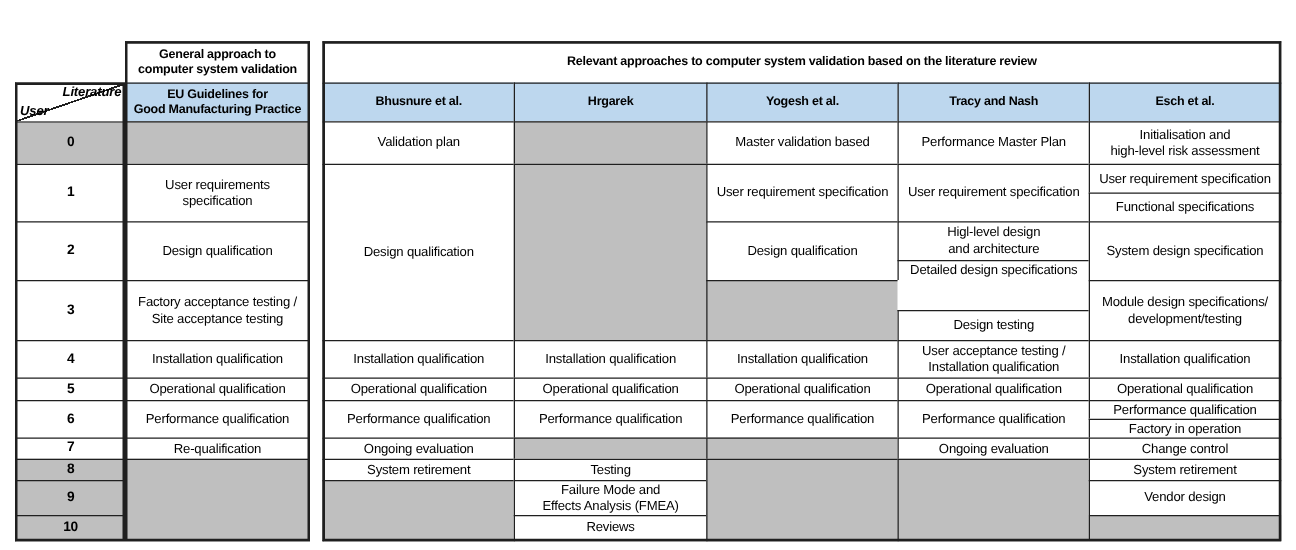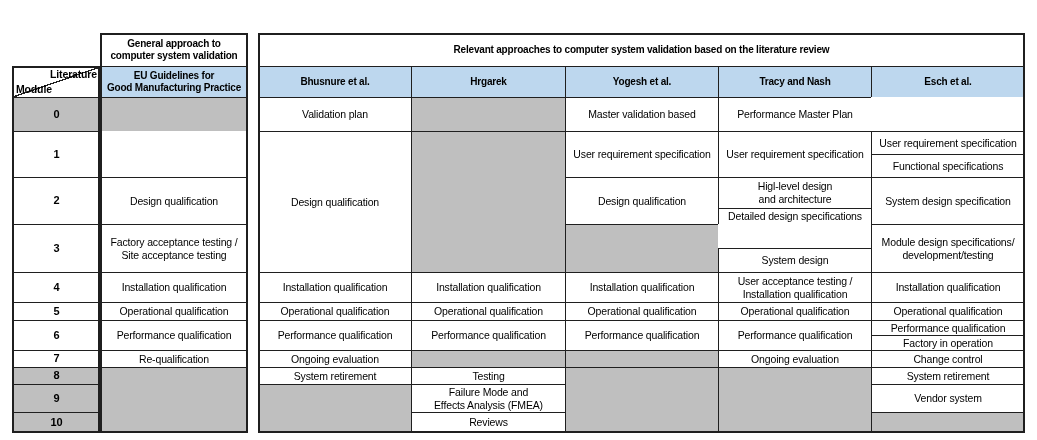--- a/index.html
+++ b/index.html
@@ -36,41 +36,42 @@
   .blue{background:var(--blue);}
   .hdr{font-weight:bold;font-size:10px;letter-spacing:-0.2px;}
   .step{font-weight:bold;font-size:11px;}
   .corner{
     position:relative;
     background-image:linear-gradient(to bottom right,
       transparent calc(50% - 0.7px),
       var(--border) calc(50% - 0.7px),
       var(--border) calc(50% + 0.7px),
       transparent calc(50% + 0.7px));
+    font-style:italic;
   }
   .corner-top{position:absolute;top:1px;right:3px;font-weight:bold;font-size:10.5px;}
   .corner-bottom{position:absolute;bottom:1px;left:3px;font-weight:bold;font-size:10.5px;}
   .outline{
     border:2px solid var(--border);
     pointer-events:none;z-index:3;background:transparent;box-sizing:border-box;
   }
 </style>
 </head>
 <body>
 
 <div class="page">
   <div class="grid">
 
     <div class="cell hdr bR" style="grid-area:1/2/2/3">General approach to
 computer system validation</div>
     <div class="cell hdr bR" style="grid-area:1/4/2/9">Relevant approaches to computer system validation based on the literature review</div>
 
     <div class="cell corner" style="grid-area:2/1/3/2">
       <span class="corner-top">Literature</span>
-      <span class="corner-bottom">Module</span>
+      <span class="corner-bottom">User</span>
     </div>
 
     <div class="cell blue hdr bR" style="grid-area:2/2/3/3">EU Guidelines for
 Good Manufacturing Practice</div>
     <div class="cell blue hdr" style="grid-area:2/4/3/5">Bhusnure et al.</div>
     <div class="cell blue hdr" style="grid-area:2/5/3/6">Hrgarek</div>
     <div class="cell blue hdr" style="grid-area:2/6/3/7">Yogesh et al.</div>
     <div class="cell blue hdr" style="grid-area:2/7/3/8">Tracy and Nash</div>
     <div class="cell blue hdr bR" style="grid-area:2/8/3/9">Esch et al.</div>
 
@@ -80,20 +81,22 @@
     <div class="cell step" style="grid-area:8/1/10/2">3</div>
     <div class="cell step" style="grid-area:10/1/11/2">4</div>
     <div class="cell step" style="grid-area:11/1/12/2">5</div>
     <div class="cell step" style="grid-area:12/1/14/2">6</div>
     <div class="cell step" style="grid-area:14/1/15/2">7</div>
     <div class="cell step gray" style="grid-area:15/1/16/2">8</div>
     <div class="cell step gray" style="grid-area:16/1/17/2">9</div>
     <div class="cell step gray bB" style="grid-area:17/1/18/2">10</div>
 
     <div class="cell gray bR" style="grid-area:3/2/4/3"></div>
+    <div class="cell bR" style="grid-area:4/2/6/3">User requirements
+specification</div>
     <div class="cell bR" style="grid-area:6/2/8/3">Design qualification</div>
     <div class="cell bR" style="grid-area:8/2/10/3">Factory acceptance testing /
 Site acceptance testing</div>
     <div class="cell bR" style="grid-area:10/2/11/3">Installation qualification</div>
     <div class="cell bR" style="grid-area:11/2/12/3">Operational qualification</div>
     <div class="cell bR" style="grid-area:12/2/14/3">Performance qualification</div>
     <div class="cell bR" style="grid-area:14/2/15/3">Re-qualification</div>
     <div class="cell gray bR bB" style="grid-area:15/2/18/3"></div>
 
     <div class="cell" style="grid-area:3/4/4/5">Validation plan</div>
@@ -124,40 +127,42 @@
     <div class="cell" style="grid-area:11/6/12/7">Operational qualification</div>
     <div class="cell" style="grid-area:12/6/14/7">Performance qualification</div>
     <div class="cell gray" style="grid-area:14/6/15/7"></div>
     <div class="cell gray bB" style="grid-area:15/6/18/7"></div>
 
     <div class="cell" style="grid-area:3/7/4/8">Performance Master Plan</div>
     <div class="cell" style="grid-area:4/7/6/8">User requirement specification</div>
     <div class="cell" style="grid-area:6/7/7/8">Higl-level design
 and architecture</div>
     <div class="cell" style="grid-area:7/7/8/8">Detailed design specifications</div>
-    <div class="cell" style="grid-area:9/7/10/8">System design</div>
+    <div class="cell" style="grid-area:9/7/10/8">Design testing</div>
     <div class="cell" style="grid-area:10/7/11/8">User acceptance testing /
 Installation qualification</div>
     <div class="cell" style="grid-area:11/7/12/8">Operational qualification</div>
     <div class="cell" style="grid-area:12/7/14/8">Performance qualification</div>
     <div class="cell" style="grid-area:14/7/15/8">Ongoing evaluation</div>
     <div class="cell gray bB" style="grid-area:15/7/18/8"></div>
 
+    <div class="cell bR" style="grid-area:3/8/4/9">Initialisation and
+high-level risk assessment</div>
     <div class="cell bR" style="grid-area:4/8/5/9">User requirement specification</div>
     <div class="cell bR" style="grid-area:5/8/6/9">Functional specifications</div>
     <div class="cell bR" style="grid-area:6/8/8/9">System design specification</div>
     <div class="cell bR" style="grid-area:8/8/10/9">Module design specifications/
 development/testing</div>
     <div class="cell bR" style="grid-area:10/8/11/9">Installation qualification</div>
     <div class="cell bR" style="grid-area:11/8/12/9">Operational qualification</div>
     <div class="cell bR" style="grid-area:12/8/13/9">Performance qualification</div>
     <div class="cell bR" style="grid-area:13/8/14/9">Factory in operation</div>
     <div class="cell bR" style="grid-area:14/8/15/9">Change control</div>
     <div class="cell bR" style="grid-area:15/8/16/9">System retirement</div>
-    <div class="cell bR" style="grid-area:16/8/17/9">Vendor system</div>
+    <div class="cell bR" style="grid-area:16/8/17/9">Vendor design</div>
     <div class="cell gray bR bB" style="grid-area:17/8/18/9"></div>
 
     <div class="outline" style="grid-area:2/1/18/2"></div>
     <div class="outline" style="grid-area:1/2/18/3"></div>
     <div class="outline" style="grid-area:1/4/18/9"></div>
 
   </div>
 </div>
 
 </body></html>

